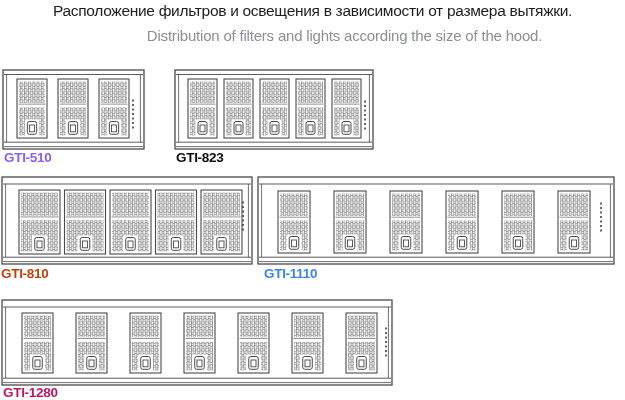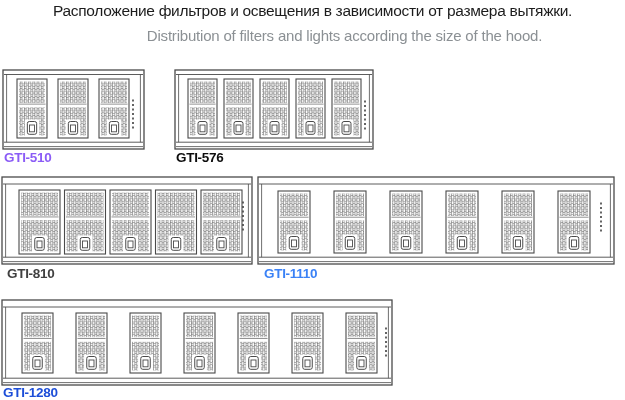--- a/index.html
+++ b/index.html
@@ -310,18 +310,18 @@
           <rect x="346" y="41.8" width="27" height="28.60000000000001" fill="url(#dotp)"></rect>
           <rect x="352.06" y="54.5" width="14.879999999999999" height="16.5" fill="#fff"></rect>
           <rect x="354.75" y="56.5" width="9.5" height="12.8" rx="2" fill="#fff" stroke="#4a4a4a" stroke-width="1"></rect>
           <rect x="357" y="60" width="5" height="6.8" fill="none" stroke="#4a4a4a" stroke-width="0.9"></rect>
         </g>
         <line x1="384" y1="27.5" x2="384" y2="58.5" stroke="#4a4a4a" stroke-width="1.7" stroke-dasharray="1.9 2.6"></line>
       </g>
     </svg>
   <div id="labels">
       <div class="model-label" style="left: 4px; top: 151px; color: #8b5cf6;">GTI-510</div>
-      <div class="model-label" style="left: 176px; top: 151px; color: rgb(13, 13, 13);">GTI-576</div>
-      <div class="model-label" style="left: 7px; top: 267px; color: #404040;">GTI-810</div>
+      <div class="model-label" style="left: 176px; top: 151px; color: rgb(13, 13, 13);">GTI-823</div>
+      <div class="model-label" style="left: 1px; top: 267px; color: #c2410c;">GTI-810</div>
       <div class="model-label" style="left: 264px; top: 267px; color: #3b82f6;">GTI-1110</div>
-      <div class="model-label" style="left: 3px; top: 386px; color: #1d4ed8;">GTI-1280</div>
+      <div class="model-label" style="left: 3px; top: 386px; color: #be185d;">GTI-1280</div>
     </div>
 </div>
 
 </body></html>

